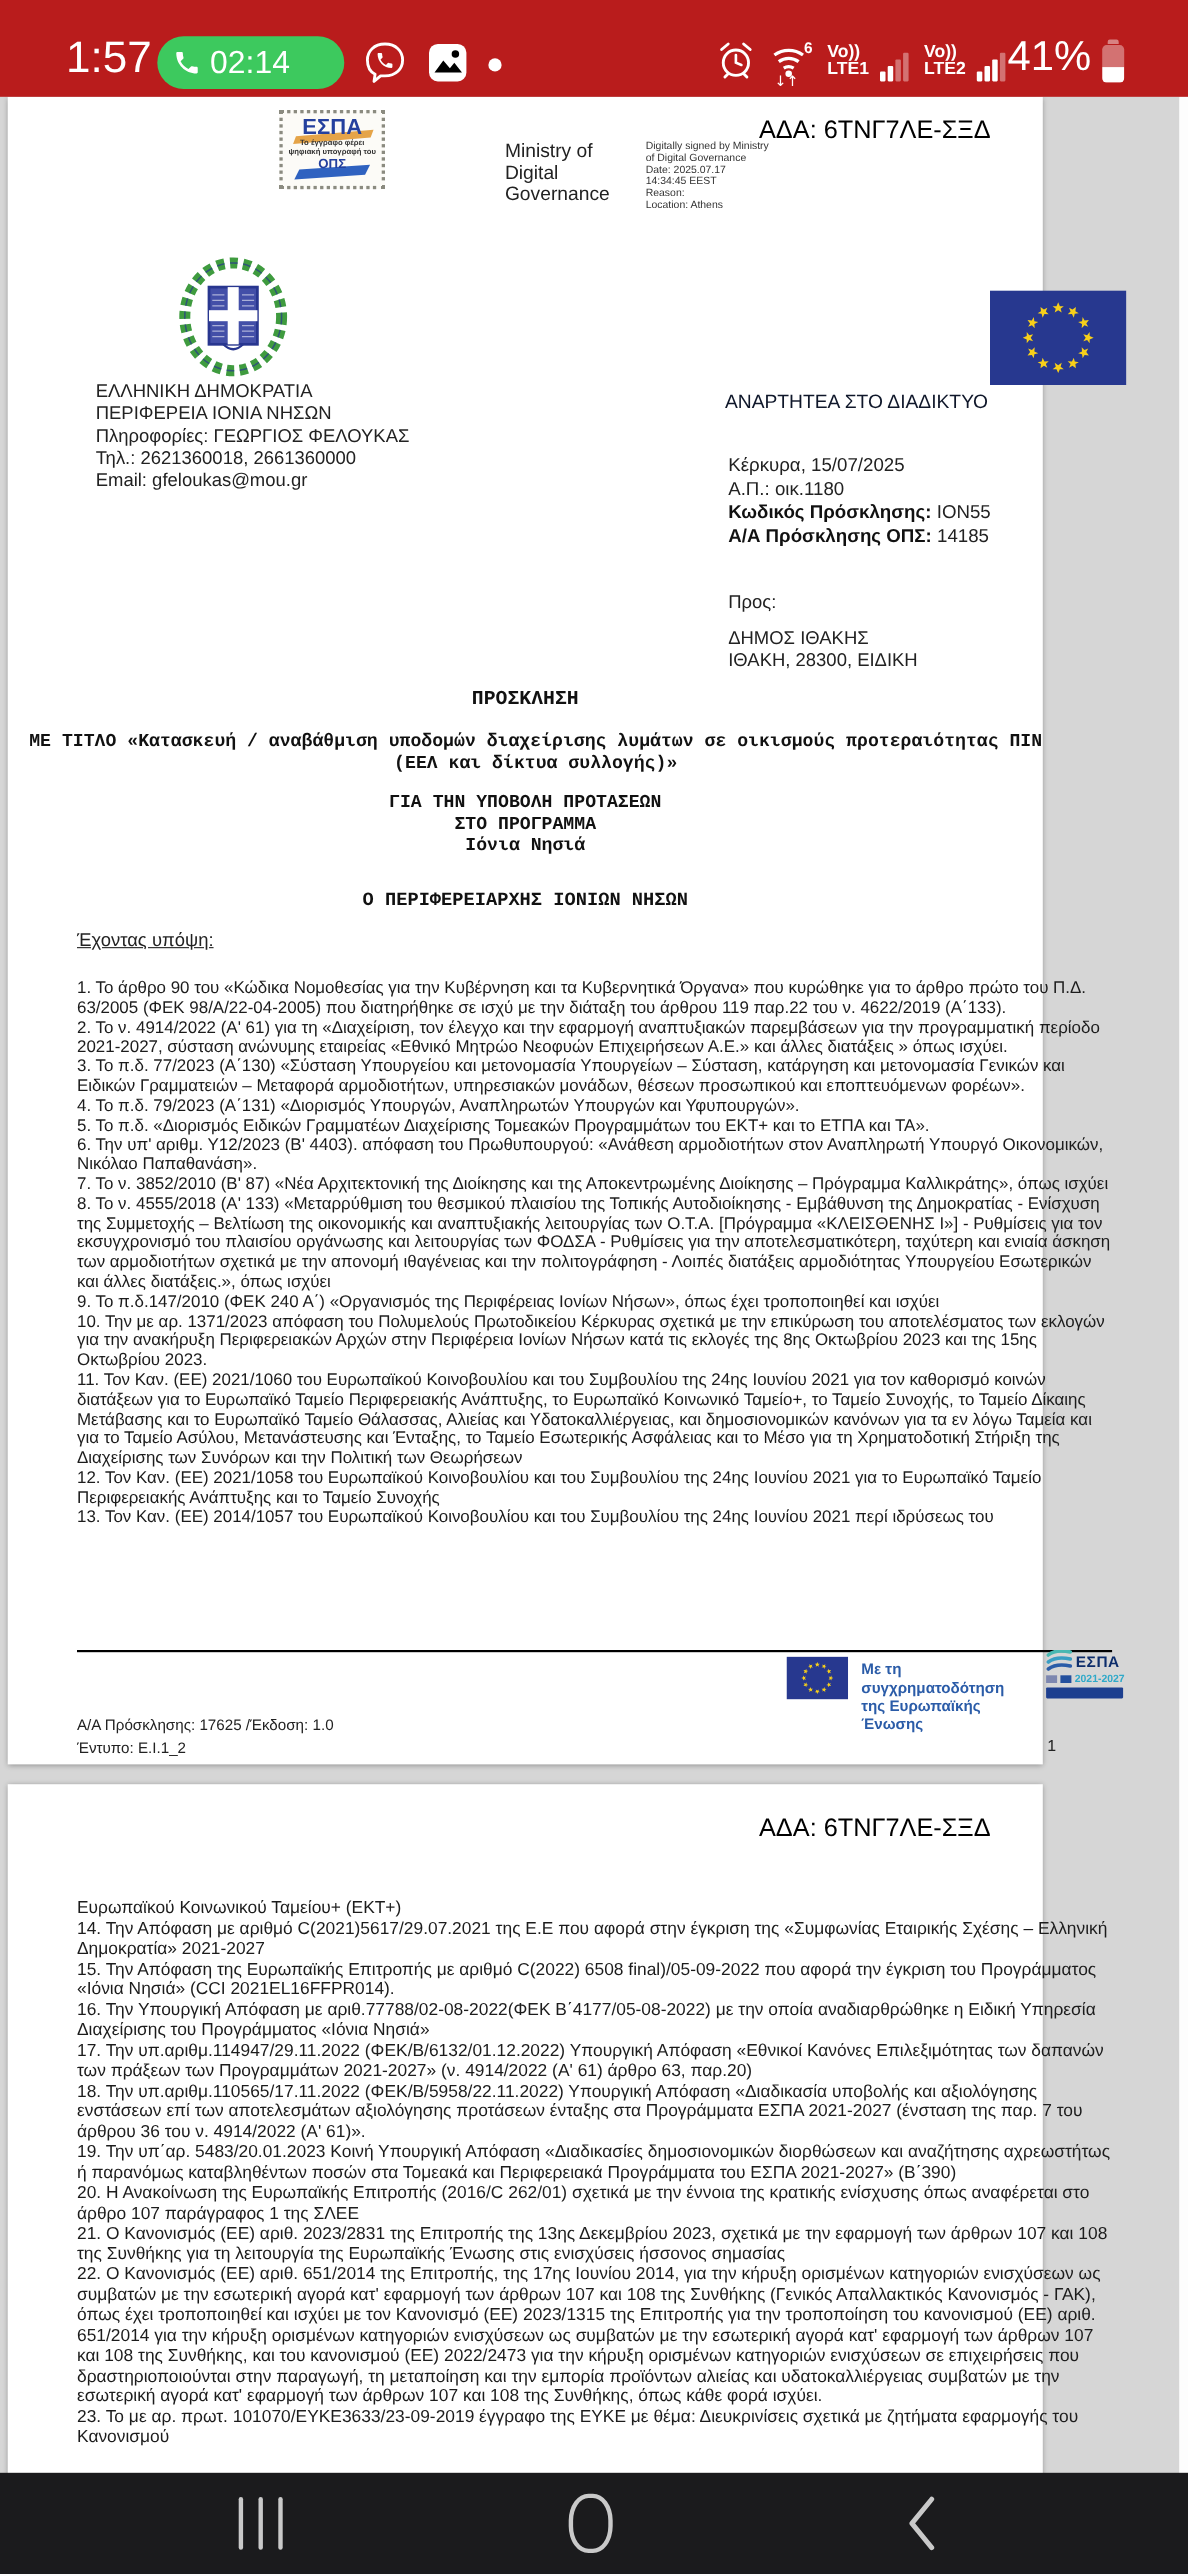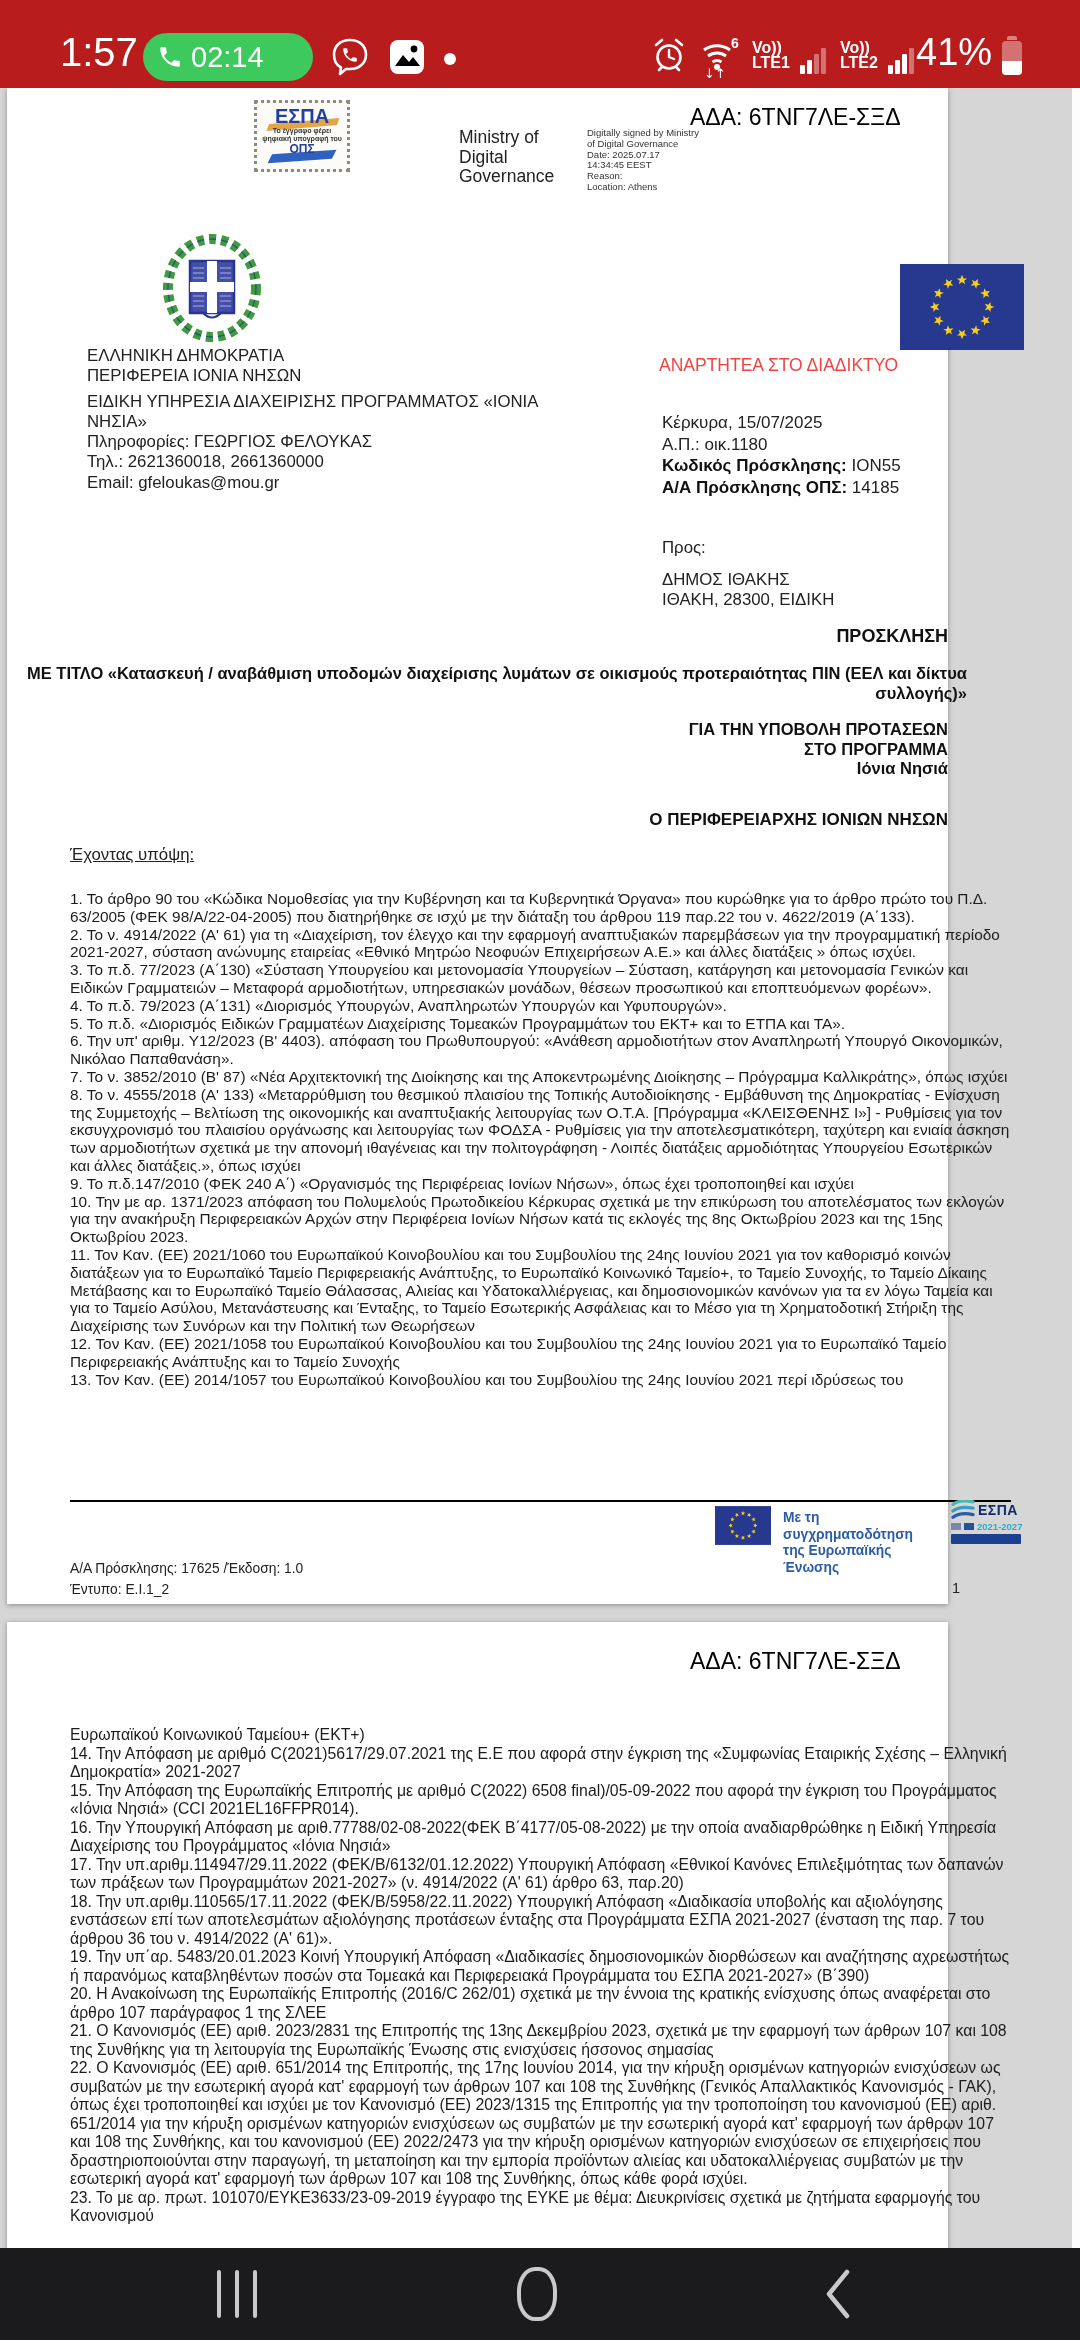--- a/index.html
+++ b/index.html
@@ -48,27 +48,27 @@
               transform:skewX(-30deg) rotate(-4deg);z-index:1;}
 
   .ministry{position:absolute;left:452px;top:40px;font-size:17.5px;line-height:19.5px;color:#222;}
   .sig{position:absolute;left:580px;top:40px;font-size:9.5px;line-height:10.8px;color:#333;}
 
   .arms{position:absolute;left:152px;top:142px;}
   .agency{position:absolute;left:80px;top:258px;font-size:16.8px;line-height:20.3px;width:505px;color:#222;}
   .agency .gap-top{margin-top:5px;}
 
   .euflag{position:absolute;left:893px;top:176px;}
-  .anartitea{position:absolute;left:652px;top:267px;font-size:17.5px;color:#ef4444;}
+  .anartitea{position:absolute;left:652px;top:267px;font-size:17.5px;color:#0f172a;}
   .dateblock{position:absolute;left:655px;top:324px;font-size:17px;line-height:21.5px;color:#222;}
   .dateblock b{font-weight:700;color:#111;}
   .pros{position:absolute;left:655px;top:450px;font-size:16.8px;line-height:20px;color:#222;}
   .pros .pl{margin-bottom:12px;}
 
-  .c-title{position:absolute;left:0;width:100%;text-align:right;font-weight:700;color:#111;}
+  .c-title{position:absolute;left:0;width:100%;text-align:center;font-weight:700;color:#111;font-family:Liberation Mono, monospace;}
   .prosklisi{top:538px;font-size:18px;}
   .me-titlo{top:576px;font-size:16.5px;line-height:19.5px;}
   .me-titlo div{width:960px;margin:0 auto;}
   .gia{top:632px;font-size:16.5px;line-height:19.5px;}
   .perif{top:722px;font-size:17px;}
   .exontas{position:absolute;left:63px;top:757px;font-size:16.8px;text-decoration:underline;color:#222;}
 
   .list{position:absolute;left:63px;top:802px;width:941px;font-size:15.4px;line-height:17.8px;color:#1c1c1c;}
   .list p{margin:0;}
   .list2{top:104px;font-size:15.8px;line-height:18.5px;}
@@ -206,21 +206,20 @@
         <rect x="31" y="31" width="44" height="52" fill="#434fa8" stroke="#28368f" stroke-width="2.5"></rect>
         <rect x="48" y="31" width="10" height="52" fill="#fff"></rect>
         <rect x="31" y="52" width="44" height="10" fill="#fff"></rect>
         <path d="M34 38h11M34 43h11M34 48h11 M61 38h11M61 43h11M61 48h11 M34 66h11M34 71h11M34 76h11 M61 66h11M61 71h11M61 76h11" stroke="#fff" stroke-width="1.1" opacity=".55"></path>
         <path d="M44 83 q9 9 18 0" fill="none" stroke="#28368f" stroke-width="2"></path>
       </svg>
 
       <div class="agency">
         <div>ΕΛΛΗΝΙΚΗ ΔΗΜΟΚΡΑΤΙΑ</div>
         <div>ΠΕΡΙΦΕΡΕΙΑ ΙΟΝΙΑ ΝΗΣΩΝ</div>
-        <div class="gap-top">ΕΙΔΙΚΗ ΥΠΗΡΕΣΙΑ ΔΙΑΧΕΙΡΙΣΗΣ ΠΡΟΓΡΑΜΜΑΤΟΣ «ΙΟΝΙΑ ΝΗΣΙΑ»</div>
         <div>Πληροφορίες: ΓΕΩΡΓΙΟΣ ΦΕΛΟΥΚΑΣ</div>
         <div>Τηλ.: 2621360018, 2661360000</div>
         <div>Email: gfeloukas@mou.gr</div>
       </div>
 
       <svg class="euflag" width="124" height="86" viewBox="0 0 124 86">
         <rect width="124" height="86" fill="#27388f"></rect>
         <g transform="translate(62,43)" fill="#f7cf1a">
           <path transform="rotate(0) translate(0,-27)" d="M0-5.2 1.53-1.6 5.1-1.6 2.2.7 3.2 4.2 0 2-3.2 4.2-2.2.7-5.1-1.6-1.53-1.6Z"></path>
           <path transform="rotate(30) translate(0,-27)" d="M0-5.2 1.53-1.6 5.1-1.6 2.2.7 3.2 4.2 0 2-3.2 4.2-2.2.7-5.1-1.6-1.53-1.6Z"></path>

